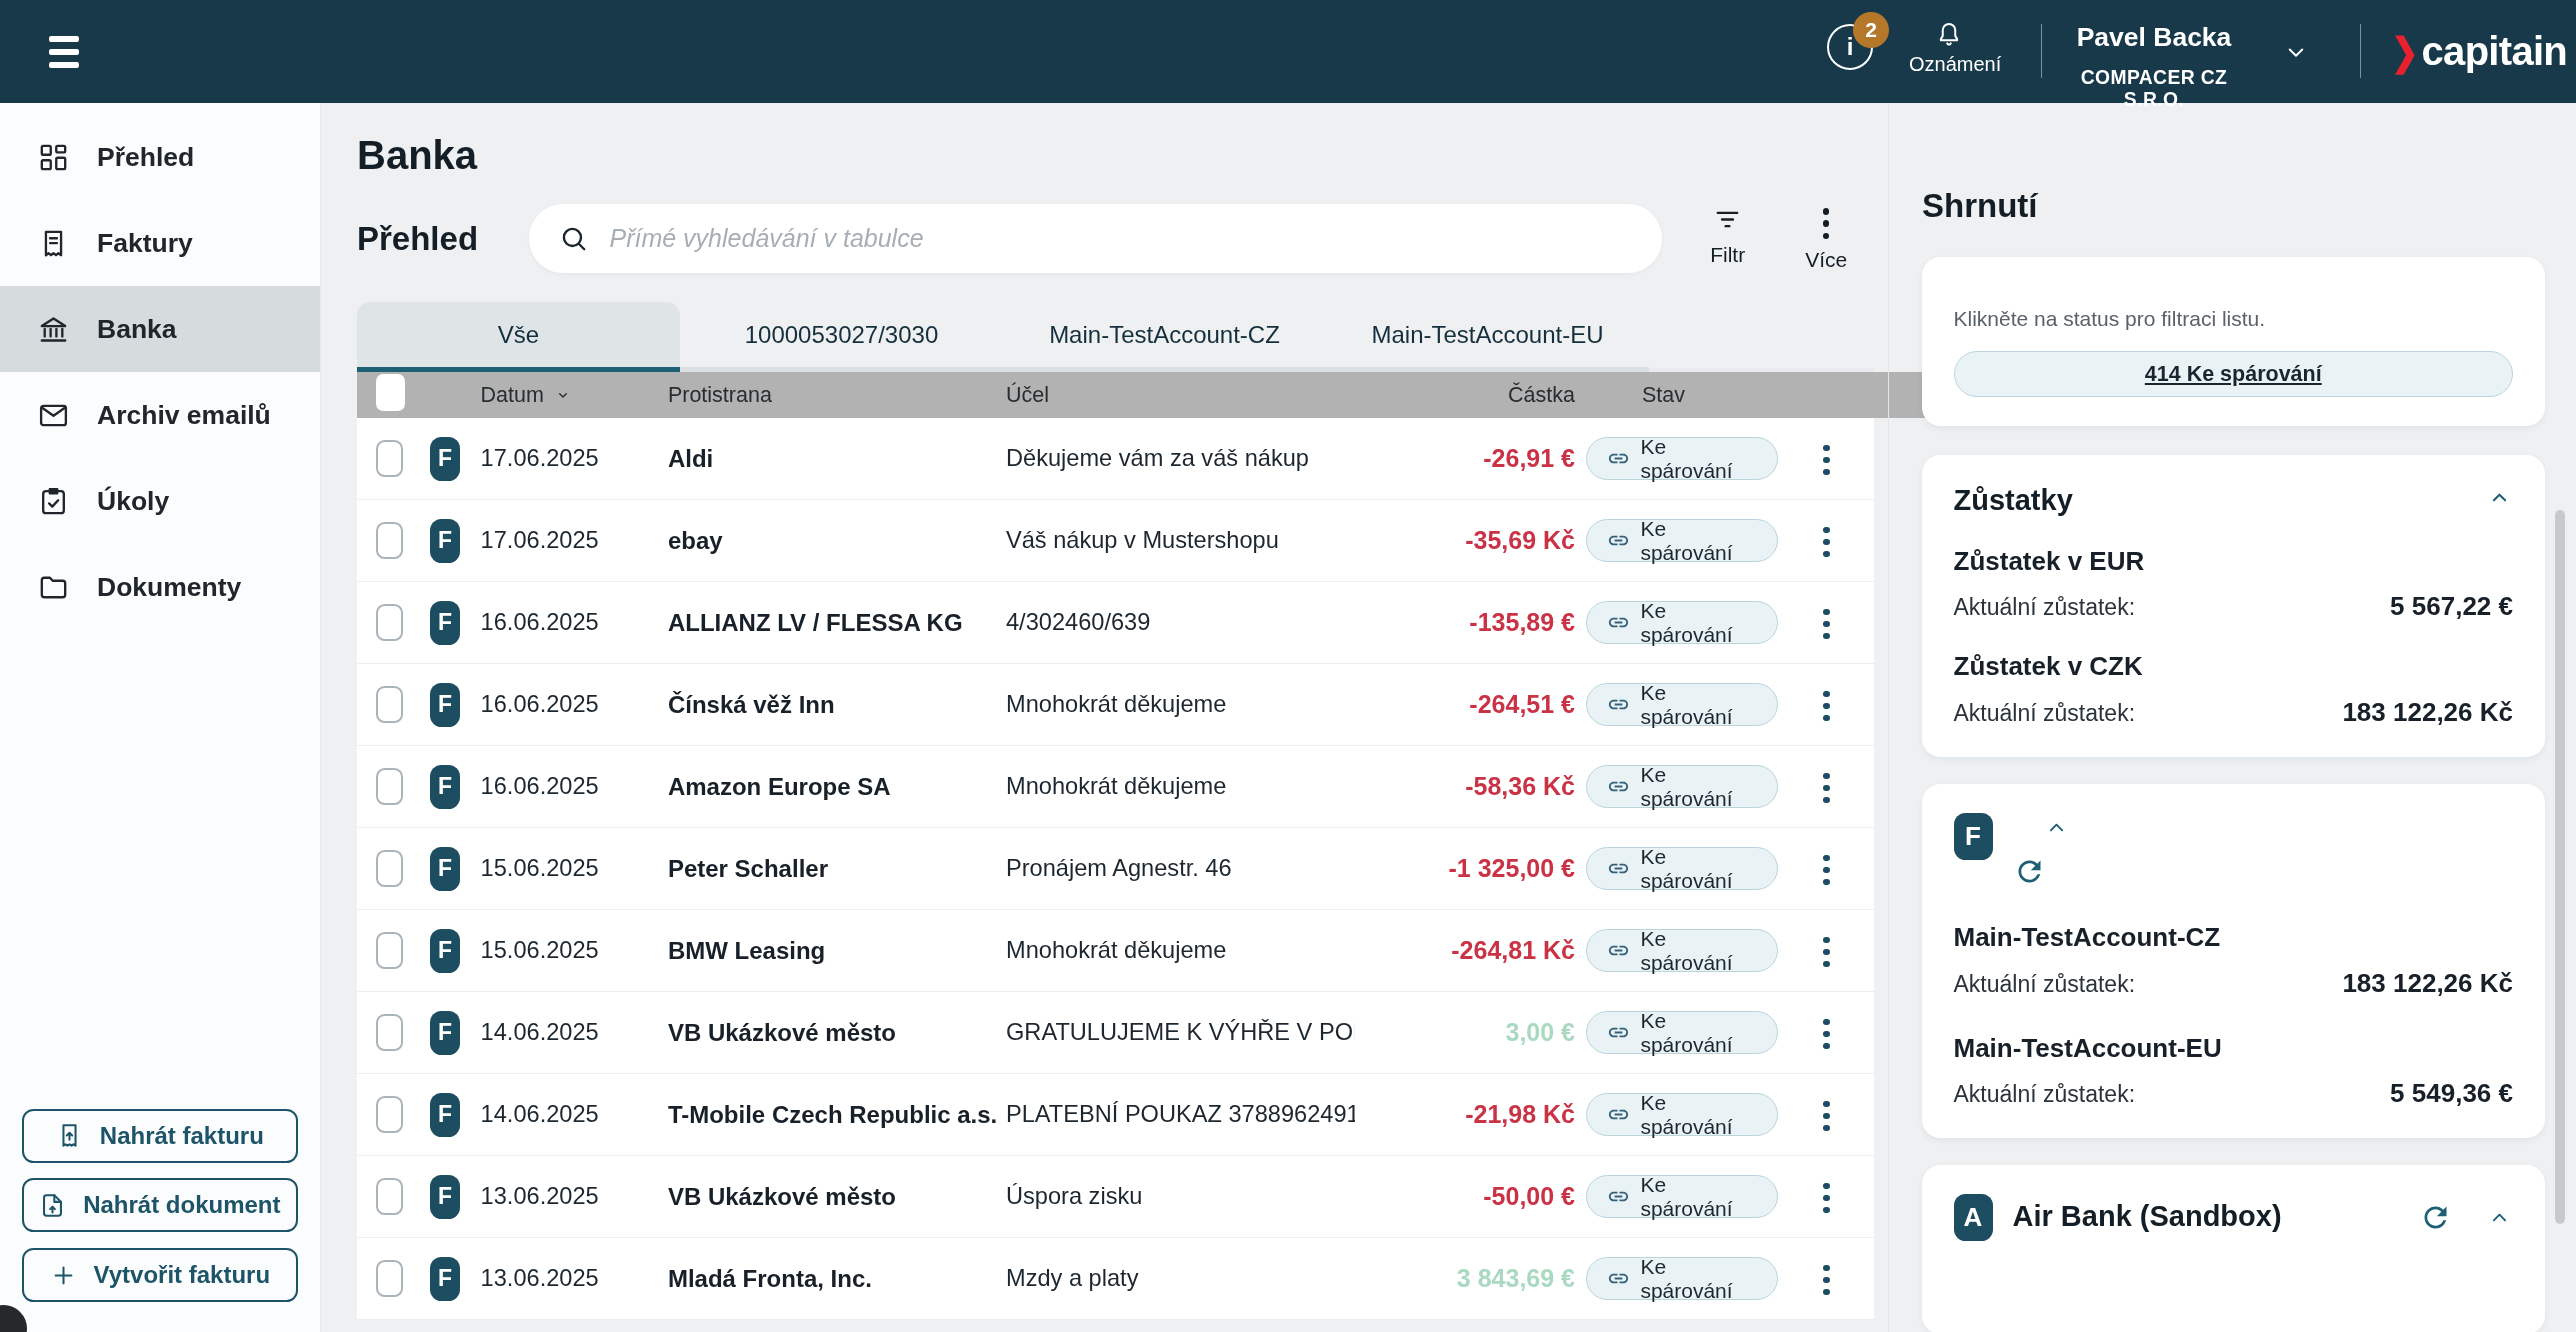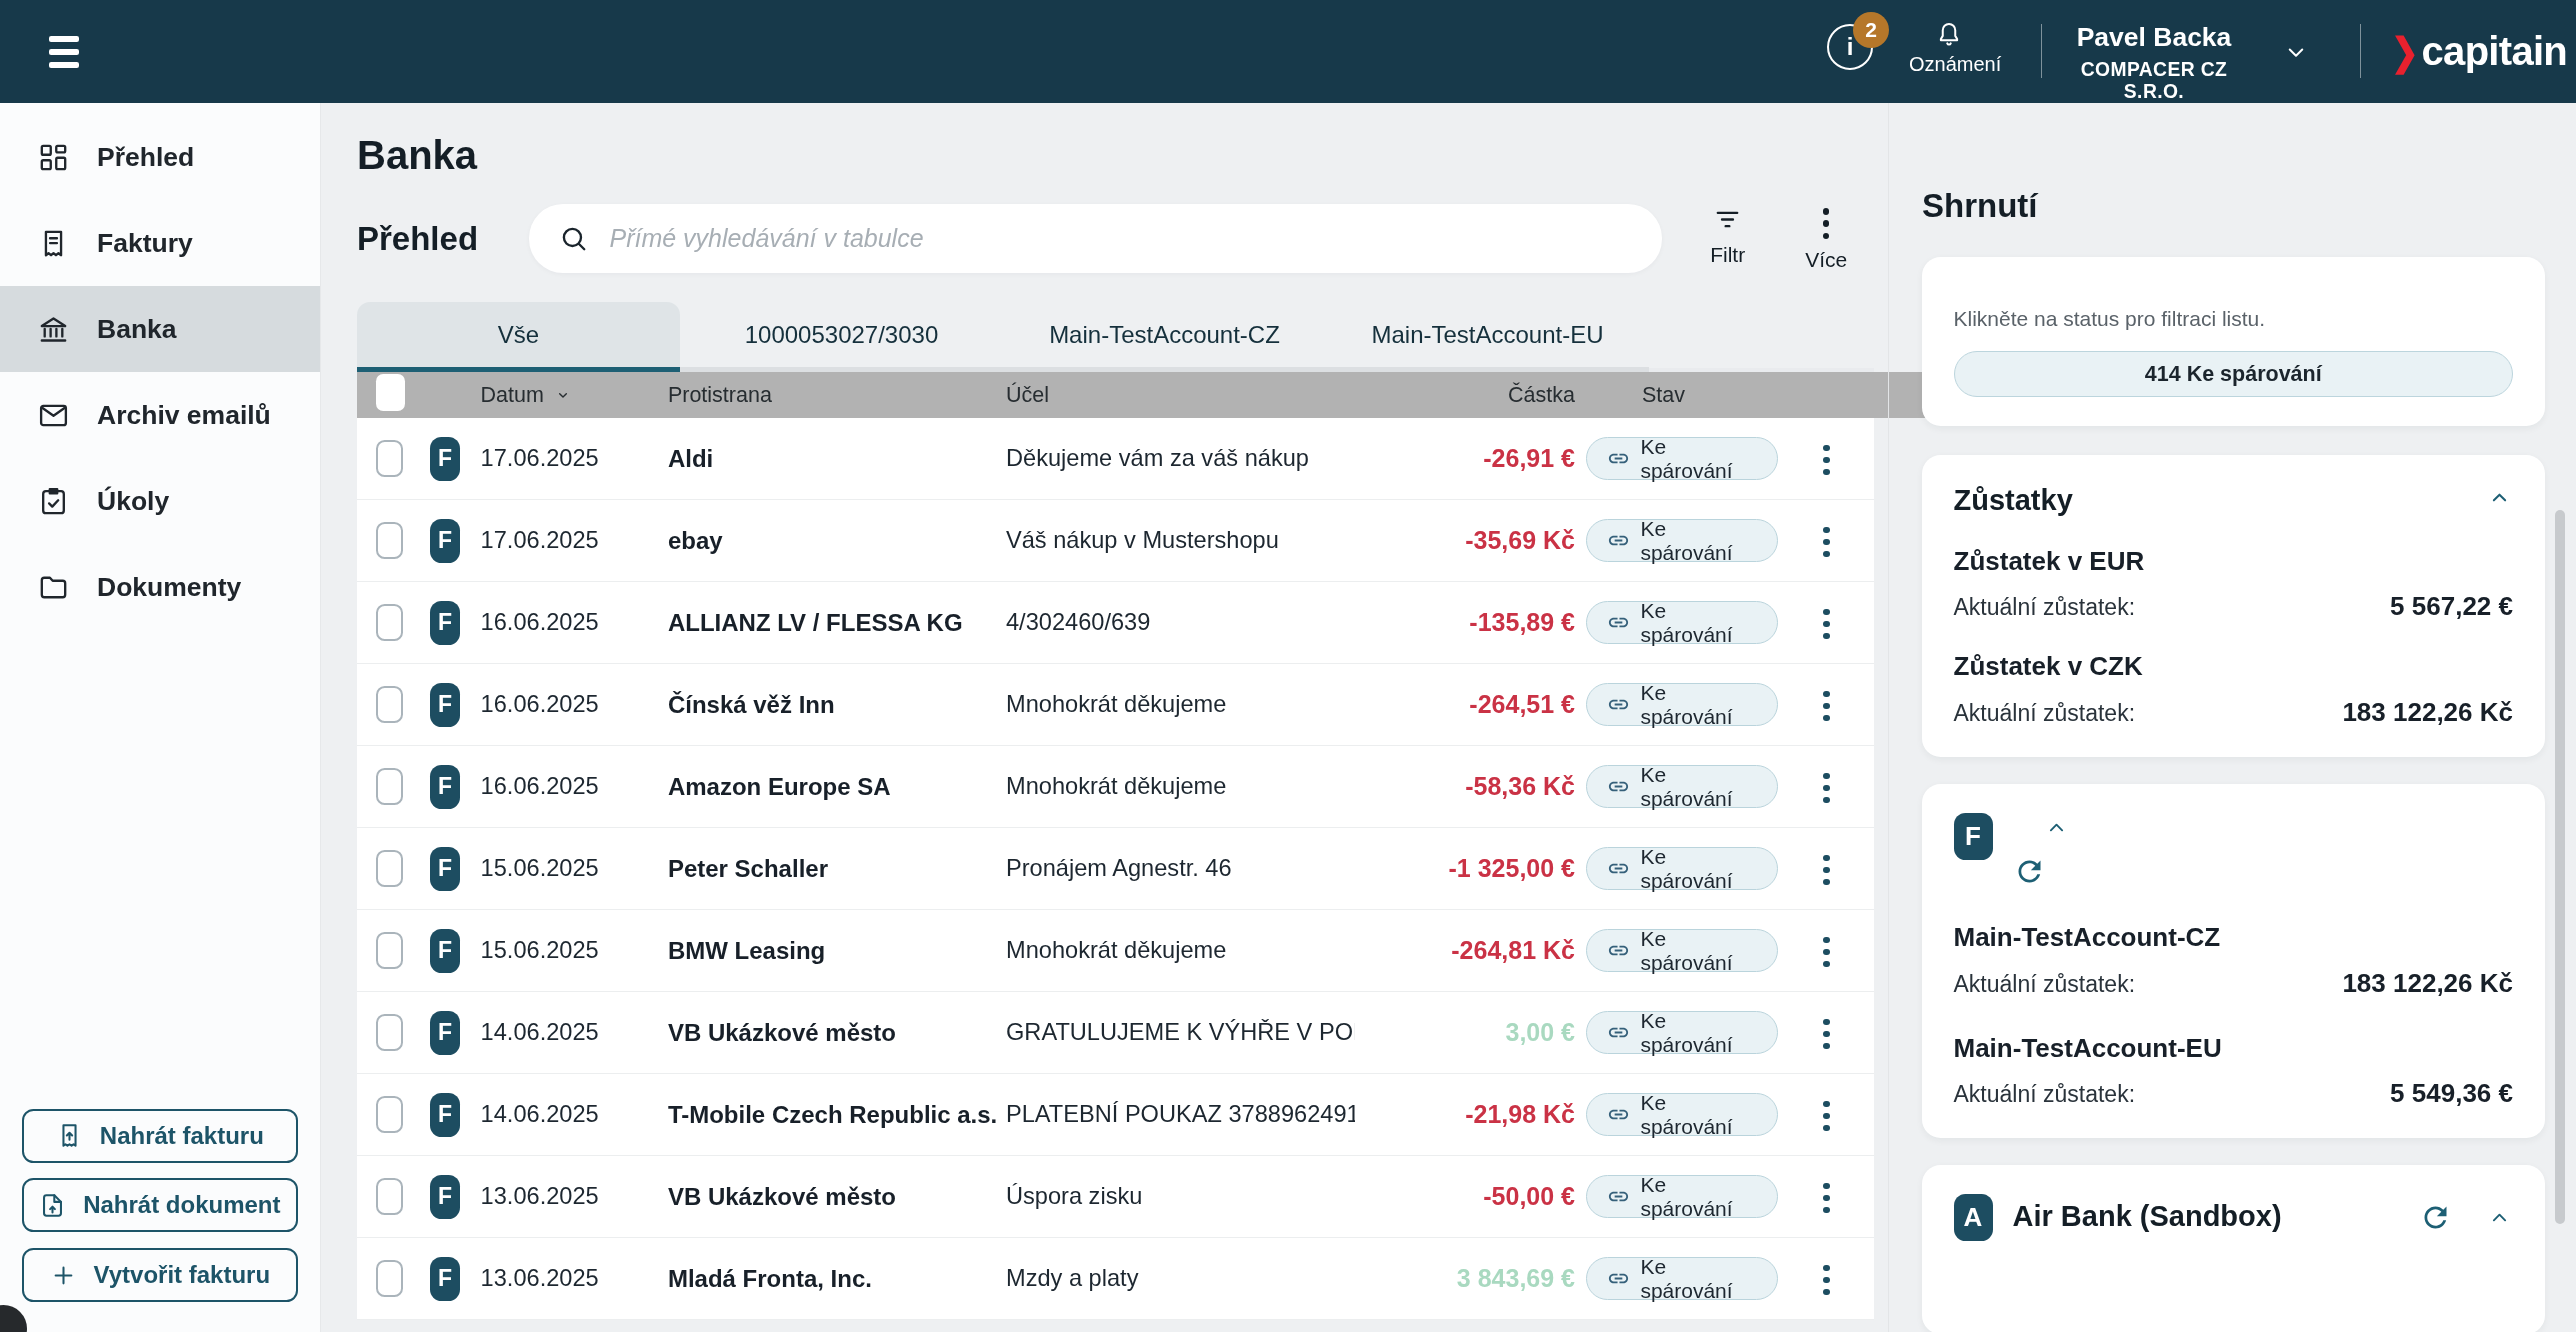--- a/index.html
+++ b/index.html
@@ -18,21 +18,21 @@
   .top-search input::placeholder { color:#ffffff; opacity:.95; }
   .info-wrap { position:absolute; left:1827px; top:23.6px; width:47px; height:47px; cursor:pointer; }
   .info-circle { width:46px; height:46px; border:2.9px solid #fff; border-radius:50%; color:#fff; font-size:24px; font-weight:bold; display:flex; align-items:center; justify-content:center; }
   .info-badge { position:absolute; left:26px; top:-11.4px; width:36px; height:36px; border-radius:50%; background:#b5772a; color:#fff; font-size:21px; font-weight:bold; display:flex; align-items:center; justify-content:center; }
   .bell-wrap { position:absolute; left:1909px; top:18.6px; width:79px; text-align:center; color:#fff; cursor:pointer; }
   .bell-wrap .ic svg { width:30px; height:30px; }
   .bell-label { font-size:20px; margin-top:2.9px; }
   .top-div { position:absolute; top:24px; width:1.4px; height:54px; background:rgba(255,255,255,.45); }
   .user-wrap { position:absolute; left:2061px; top:21.5px; width:186px; text-align:center; color:#fff; cursor:pointer; }
   .user-name { font-size:26.5px; font-weight:bold; }
-  .user-company { font-size:19.3px; font-weight:bold; margin-top:6px; letter-spacing:0.4px; }
+  .user-company { font-size:19.3px; font-weight:bold; margin-top:14px; letter-spacing:0.4px; }
   .user-chevron { position:absolute; left:2281px; top:37px; color:#fff; }
   .user-chevron svg { width:30px; height:30px; }
   .logo { position:absolute; left:2391px; top:29px; display:flex; align-items:center; color:#fff; }
   .logo-chev { color:#e8212e; font-size:33px; font-weight:bold; margin-right:2.9px; transform:scaleY(1.15); }
   .logo-text { font-size:40px; font-weight:bold; letter-spacing:-0.7px; }
 
   
   .sidebar { position:absolute; left:0; top:103px; width:321px; bottom:0; background:#fbfcfd; border-right:1.4px solid #e6e8ea; z-index:5; }
   .side-nav { padding-top:11.4px; }
   .side-item { height:86px; display:flex; align-items:center; padding-left:37px; gap:27px; cursor:pointer; color:#20262c; }
@@ -93,21 +93,21 @@
   .cell-kebab { display:flex; justify-content:center; cursor:pointer; }
   .cell-kebab .kebab-v i { background:#1d4d61; }
 
   
   .rightpanel { position:absolute; left:1888px; top:103px; width:688px; bottom:0; border-left:1.4px solid #e3e5e7; padding:0 31.5px 0 33px; overflow:hidden; }
   .summary-title { font-size:33px; font-weight:bold; color:#141e26; margin-top:84px; }
   .card { background:#ffffff; border-radius:18.6px; padding:29px 31.5px; box-shadow:0 2.1px 7.2px rgba(20,30,40,.05); }
   .card-title { font-size:29px; font-weight:bold; color:#141e26; }
   .tx-card { margin-top:31.5px; }
   .tx-hint { font-size:21px; color:#5a6269; margin-top:21.5px; }
-  .tx-pill { margin-top:20px; height:46px; border-radius:23px; background:#e9f2f5; border:1.4px solid #bcd5dd; display:flex; align-items:center; justify-content:center; font-size:21.5px; font-weight:bold; color:#1b252d; cursor:pointer; }
+  .tx-pill { margin-top:20px; height:46px; border-radius:23px; background:#e9f2f5; border:1.4px solid #bcd5dd; display:flex; align-items:center; justify-content:center; font-size:21.5px; font-weight:bold; color:#1b252d; text-decoration:underline; cursor:pointer; }
   .bal-card { margin-top:29px; }
   .card-head { display:flex; align-items:flex-start; justify-content:space-between; }
   .chev-btn { color:#1d5f74; cursor:pointer; }
   .chev-btn svg { width:27px; height:27px; }
   .refresh-btn { color:#1d5f74; cursor:pointer; }
   .refresh-btn svg { width:33px; height:33px; }
   .bal-label { font-size:26px; font-weight:bold; color:#182029; margin-top:29px; }
   .bal-row { display:flex; justify-content:space-between; align-items:baseline; margin-top:14.3px; }
   .bal-cap { font-size:23px; color:#2a333b; }
   .bal-val { font-size:26px; font-weight:bold; color:#182029; }

